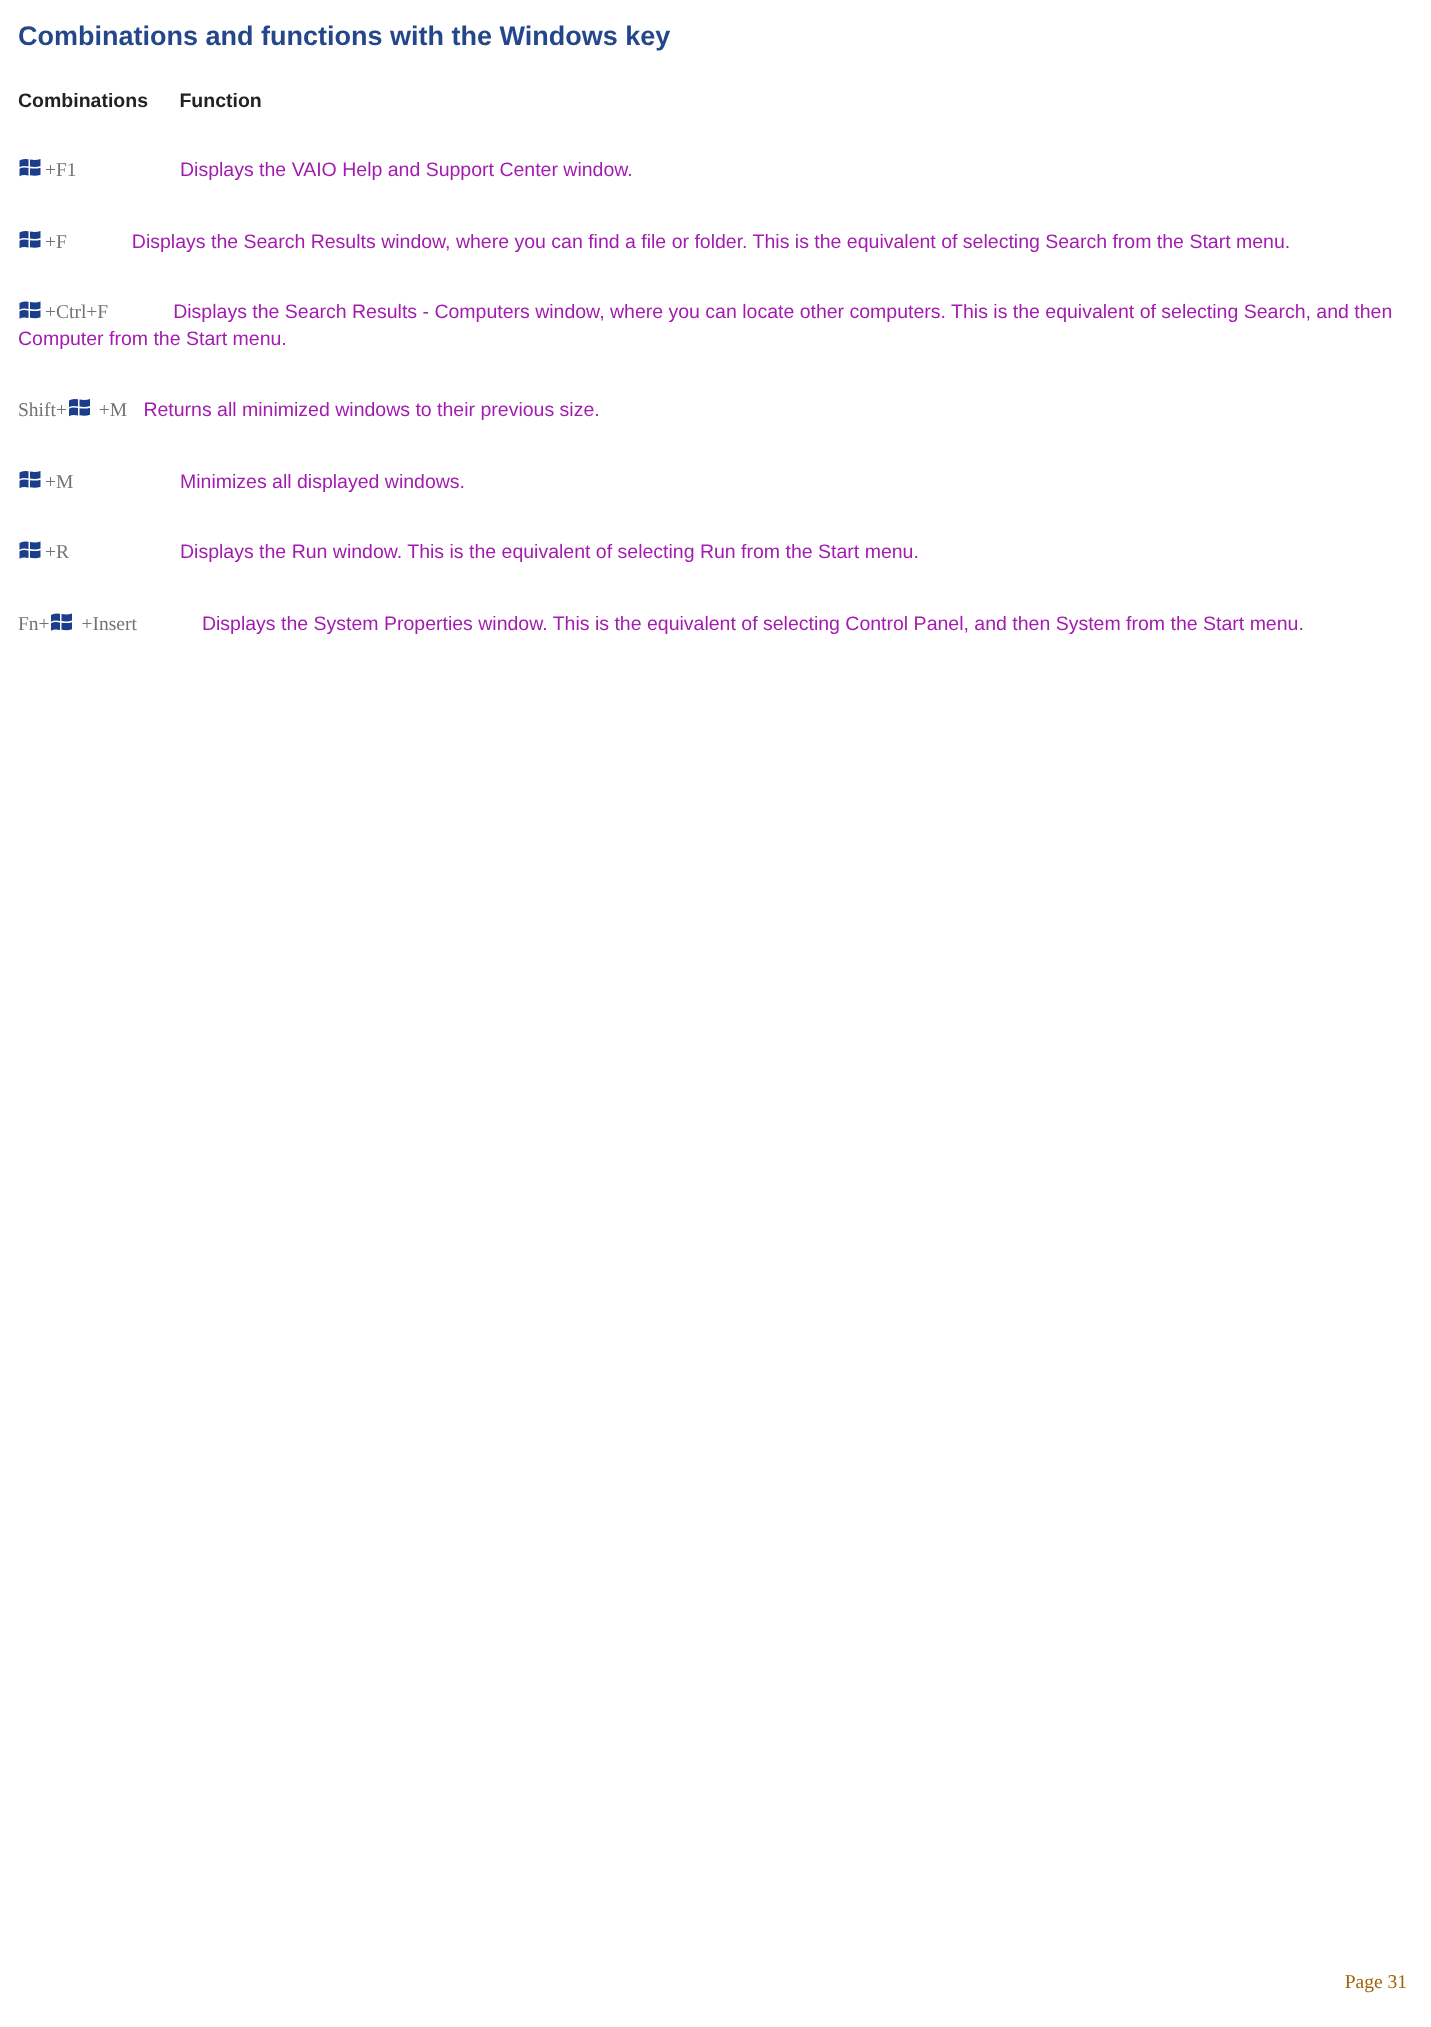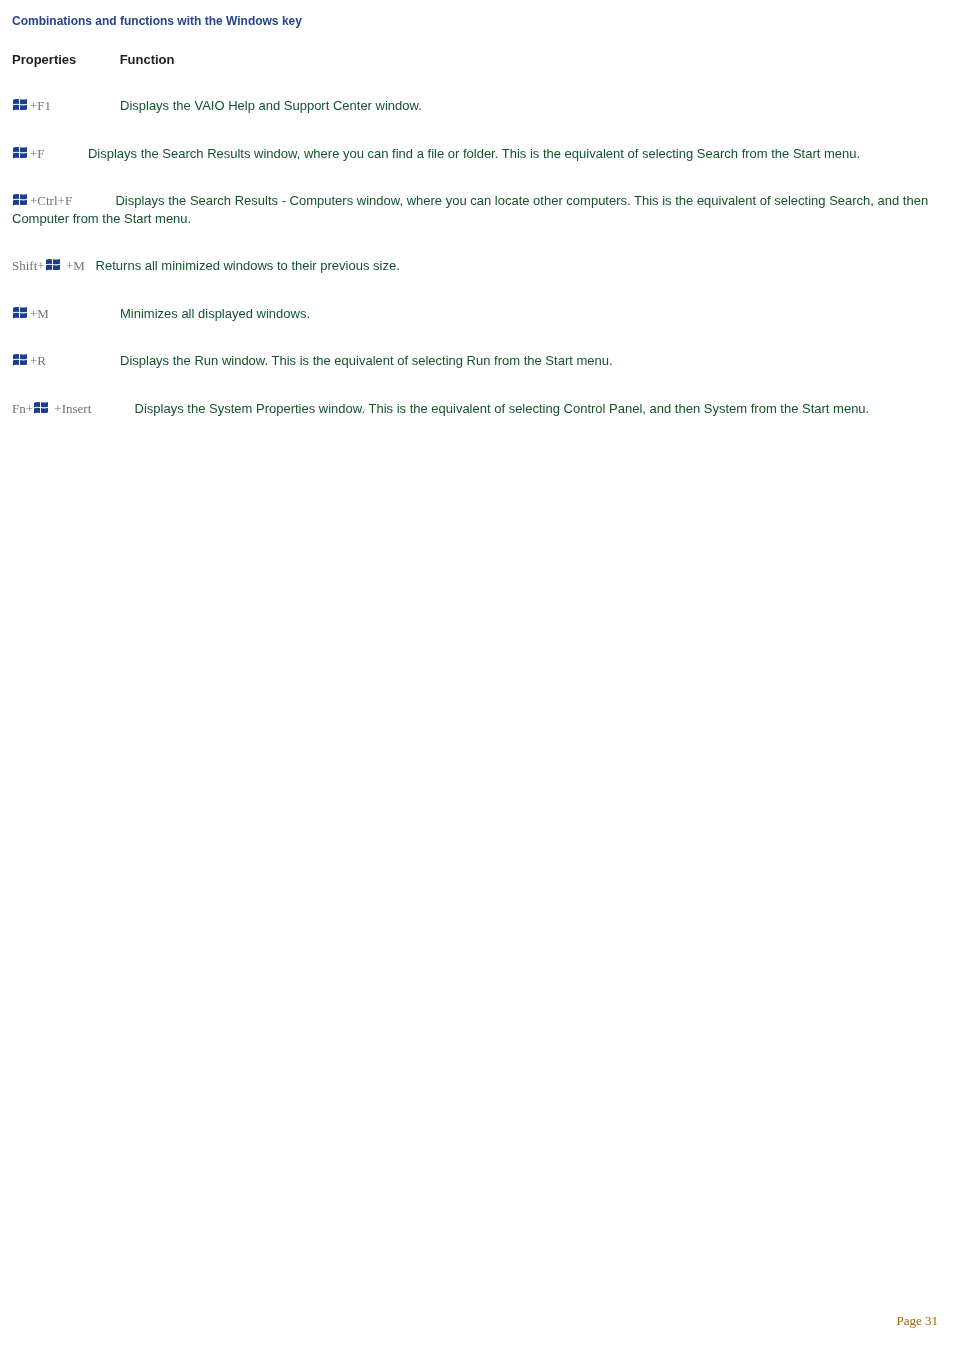--- a/index.html
+++ b/index.html
@@ -12,21 +12,21 @@
     background: #ffffff;
   }
   .page {
     padding: 14px 12px 20px 12px;
     position: relative;
     min-height: 1351px;
   }
   .title {
     color: #24468a;
     font-weight: bold;
-    font-size: 12px;
+    font-size: 18px;
     margin-bottom: 24px;
   }
   .headerrow {
     font-weight: bold;
     font-size: 13px;
     color: #222;
     margin-bottom: 6px;
   }
   .headerrow .h-comb { display:inline-block; width: 104px; }
   .headerrow .h-func { display:inline-block; }
@@ -39,21 +39,21 @@
   .combo {
     display: inline-block;
     min-width: 108px;
     vertical-align: baseline;
     color: #737373;
     font-family: Liberation Serif, serif;
   }
   .combo.nowidth { min-width: 0; }
   .func {
     display: inline;
-    color: #14532d;
+    color: #a21caf;
   }
   .winicon {
     display: inline-block;
     width: 16px;
     height: 14px;
     vertical-align: -2px;
     margin-right: 2px;
   }
   .winicon svg { display:block; }
   .footer {
@@ -66,21 +66,21 @@
   }
 </style>
 </head>
 <body>
 
 <div class="page">
 
   <div class="title">Combinations and functions with the Windows key</div>
 
   <div class="headerrow">
-    <span class="h-comb">Properties</span>
+    <span class="h-comb">Combinations</span>
     <span class="h-func">Function</span>
   </div>
 
   <div id="entries">
       <div class="entry"><span class="combo"><span class="winicon"><svg viewBox="0 0 16 14" xmlns="http://www.w3.org/2000/svg">
               <path d="M1 2 Q3 0.5 7 1.2 L7 6 Q3 5.3 1 6.5 Z" fill="#1a3e8c"></path>
               <path d="M8 1.3 Q12 2 15 1 L15 5.7 Q12 6.7 8 6 Z" fill="#1a3e8c"></path>
               <path d="M1 7.5 Q3 6.3 7 7 L7 12 Q3 11.3 1 12.5 Z" fill="#1a3e8c"></path>
               <path d="M8 7.1 Q12 7.8 15 6.8 L15 11.5 Q12 12.5 8 11.8 Z" fill="#1a3e8c"></path>
             </svg></span><span>+F1</span></span><span class="func">Displays the VAIO Help and Support Center window.</span></div>

